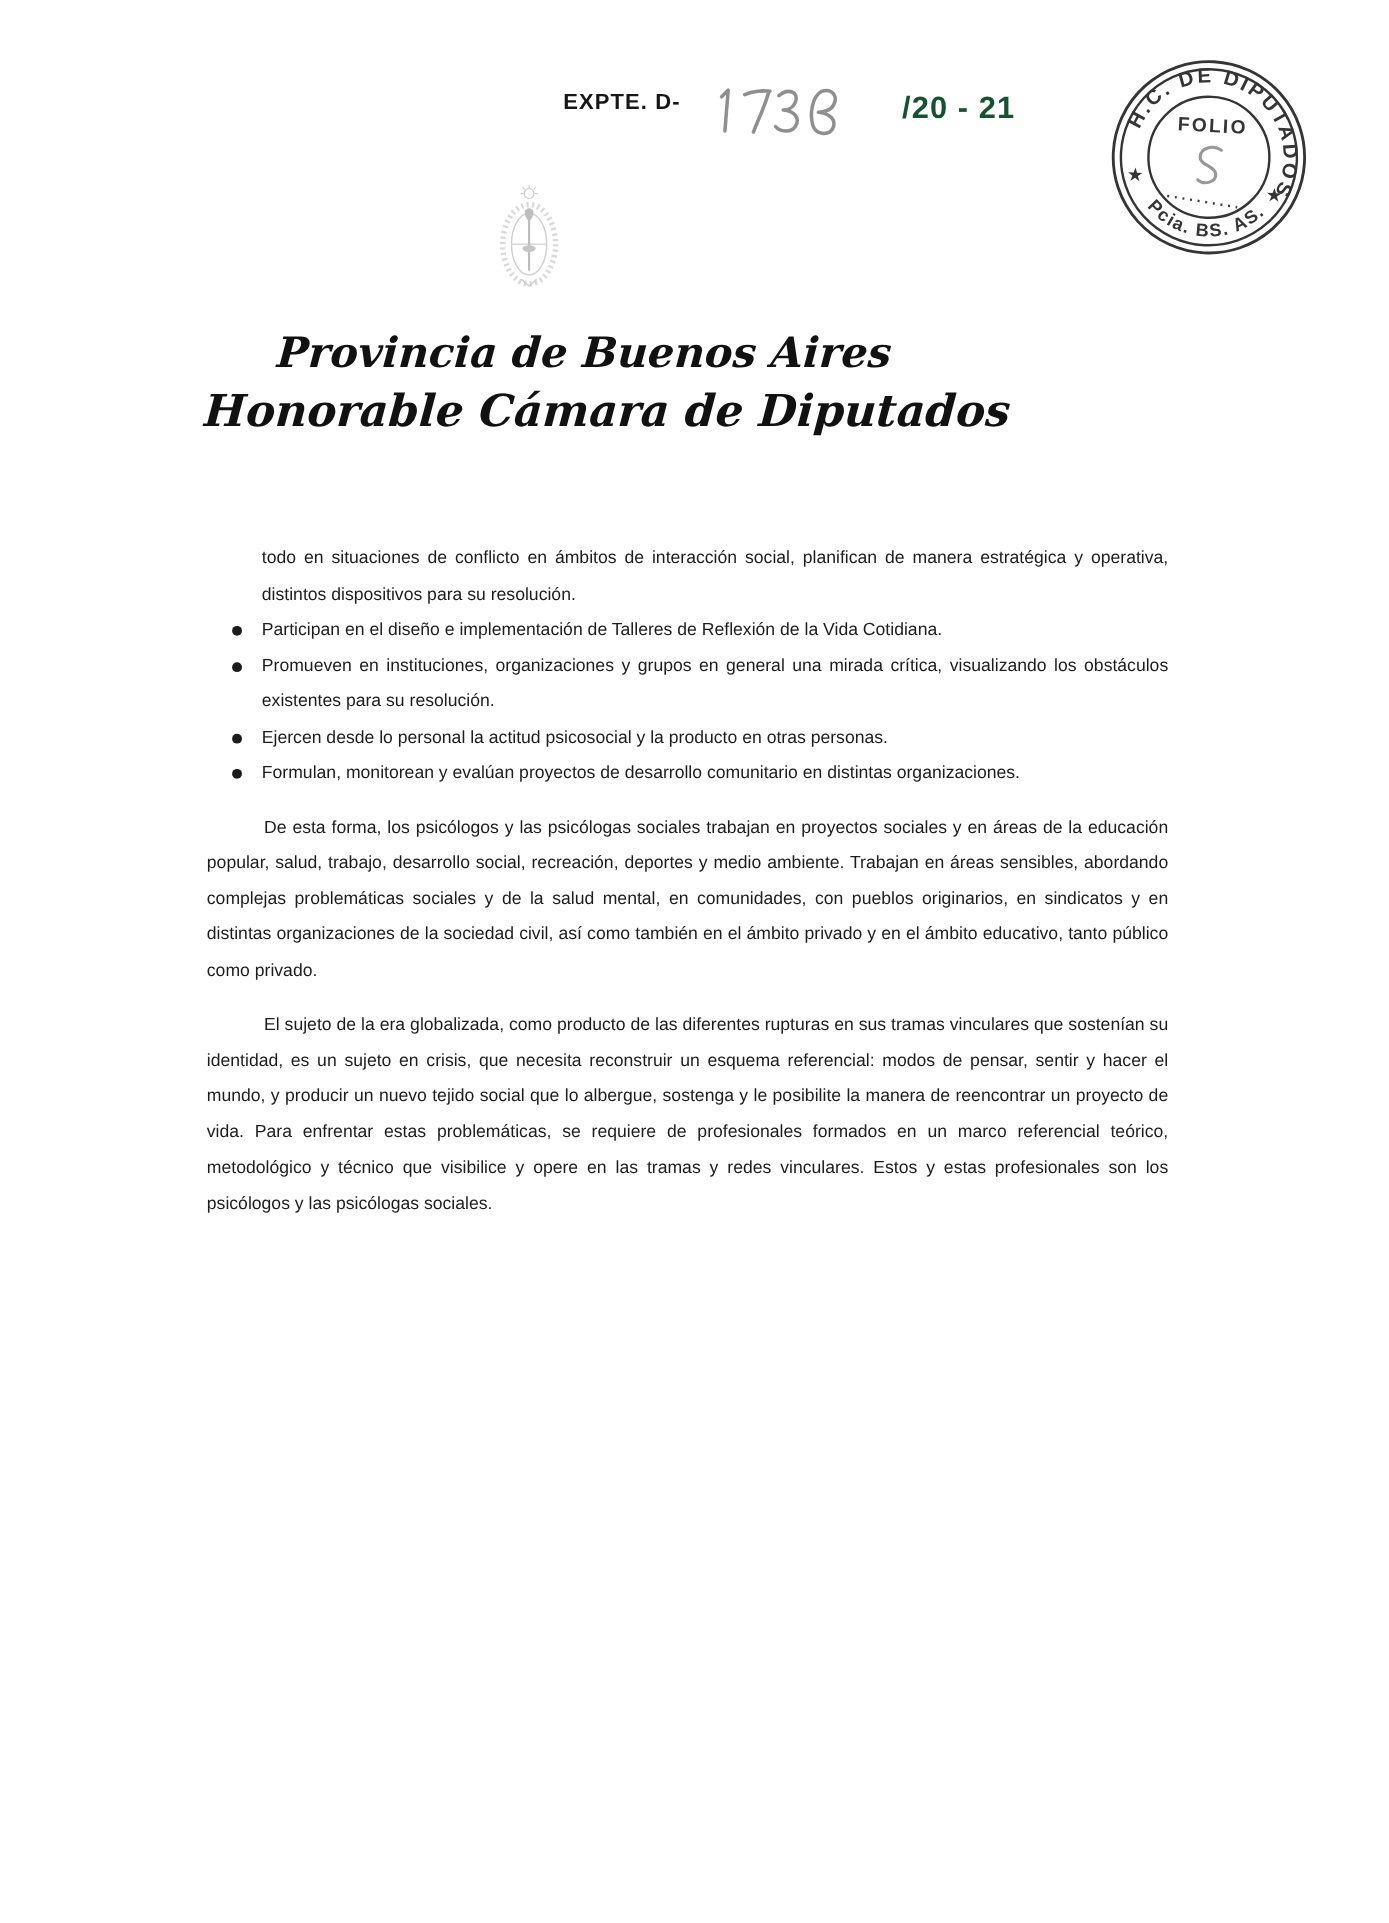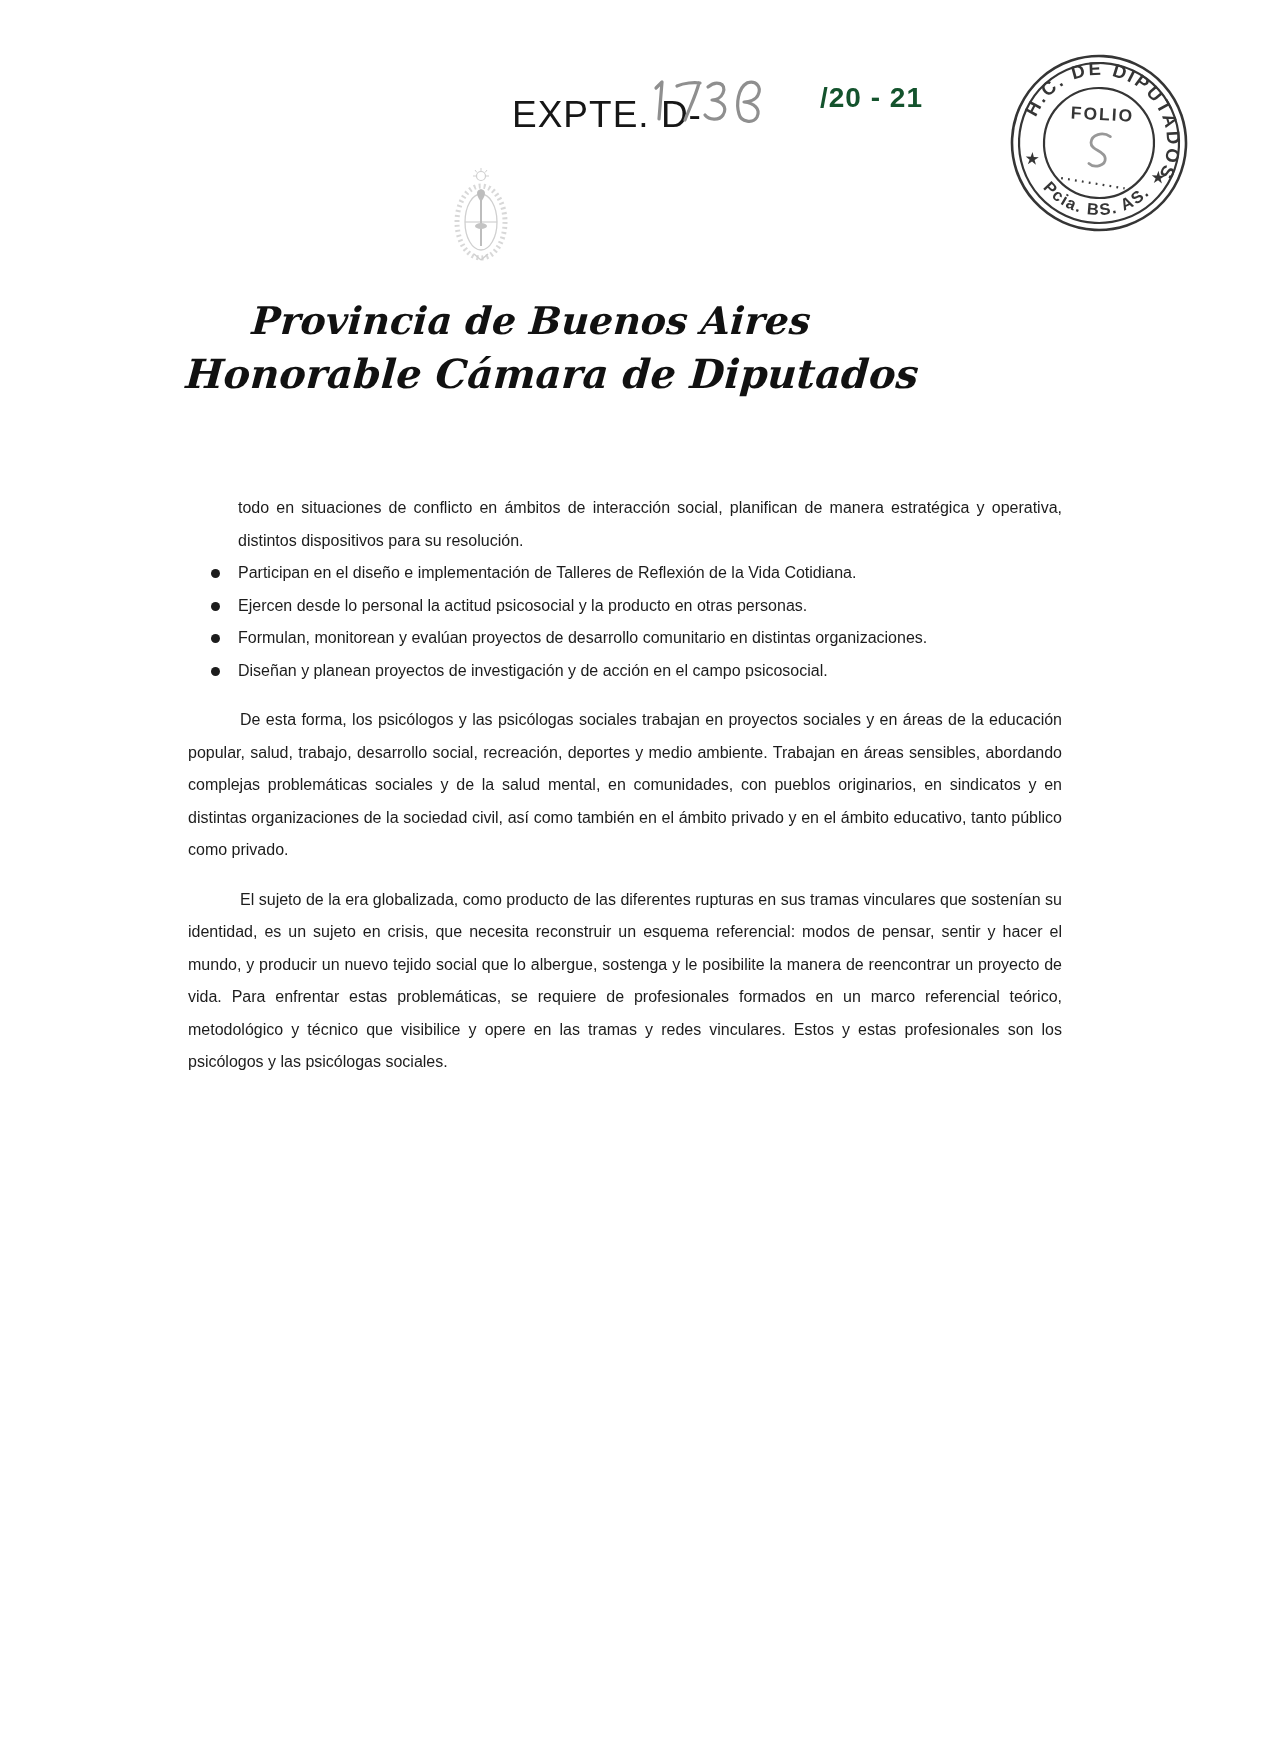--- a/index.html
+++ b/index.html
@@ -8,23 +8,22 @@
     width:1263px;height:1748px;
     margin:0 auto;
     background:#ffffff;
     font-family:"Liberation Sans","DejaVu Sans",sans-serif;
     color:#1d1d1d;
     overflow:hidden;
   }
   
   .expte-label{
     position:absolute;left:512px;top:82px;
-    font-size:37px;font-weight:normal;letter-spacing:1px;color:#161616;
+    font-size:20px;font-weight:bold;letter-spacing:1px;color:#161616;
     white-space:nowrap;
-    margin-top:12px;
   }
   .expte-number{position:absolute;left:648px;top:74px;}
   .expte-suffix{
     position:absolute;left:820px;top:82px;
     font-size:28px;font-weight:bold;letter-spacing:1px;color:#14532d;
     white-space:nowrap;
   }
   
   .stamp{position:absolute;left:1006px;top:50px;width:186px;height:186px;opacity:.92;}
   .stamp svg{display:block;}
@@ -118,21 +117,21 @@
     </svg>
   </div>
 
   <div class="script-line script-1">Provincia de Buenos Aires</div>
   <div class="script-line script-2">Honorable Cámara de Diputados</div>
 
   <div class="body-text">
     <div class="hang">todo en situaciones de conflicto en ámbitos de interacción social, planifican de manera estratégica y operativa, distintos dispositivos para su resolución.</div>
     <ul class="bullets">
       <li>Participan en el diseño e implementación de Talleres de Reflexión de la Vida Cotidiana.</li>
+      <li>Promueven en instituciones, organizaciones y grupos en general una mirada crítica, visualizando los obstáculos existentes para su resolución.</li>
       <li>Ejercen desde lo personal la actitud psicosocial y la producto en otras personas.</li>
       <li>Formulan, monitorean y evalúan proyectos de desarrollo comunitario en distintas organizaciones.</li>
-      <li>Diseñan y planean proyectos de investigación y de acción en el campo psicosocial.</li>
     </ul>
     <div class="para">De esta forma, los psicólogos y las psicólogas sociales trabajan en proyectos sociales y en áreas de la educación popular, salud, trabajo, desarrollo social, recreación, deportes y medio ambiente. Trabajan en áreas sensibles, abordando complejas problemáticas sociales y de la salud mental, en comunidades, con pueblos originarios, en sindicatos y en distintas organizaciones de la sociedad civil, así como también en el ámbito privado y en el ámbito educativo, tanto público como privado.</div>
     <div class="para">El sujeto de la era globalizada, como producto de las diferentes rupturas en sus tramas vinculares que sostenían su identidad, es un sujeto en crisis, que necesita reconstruir un esquema referencial: modos de pensar, sentir y hacer el mundo, y producir un nuevo tejido social que lo albergue, sostenga y le posibilite la manera de reencontrar un proyecto de vida. Para enfrentar estas problemáticas, se requiere de profesionales formados en un marco referencial teórico, metodológico y técnico que visibilice y opere en las tramas y redes vinculares. Estos y estas profesionales son los psicólogos y las psicólogas sociales.</div>
   </div>
 
 </div>
 
 </body></html>

